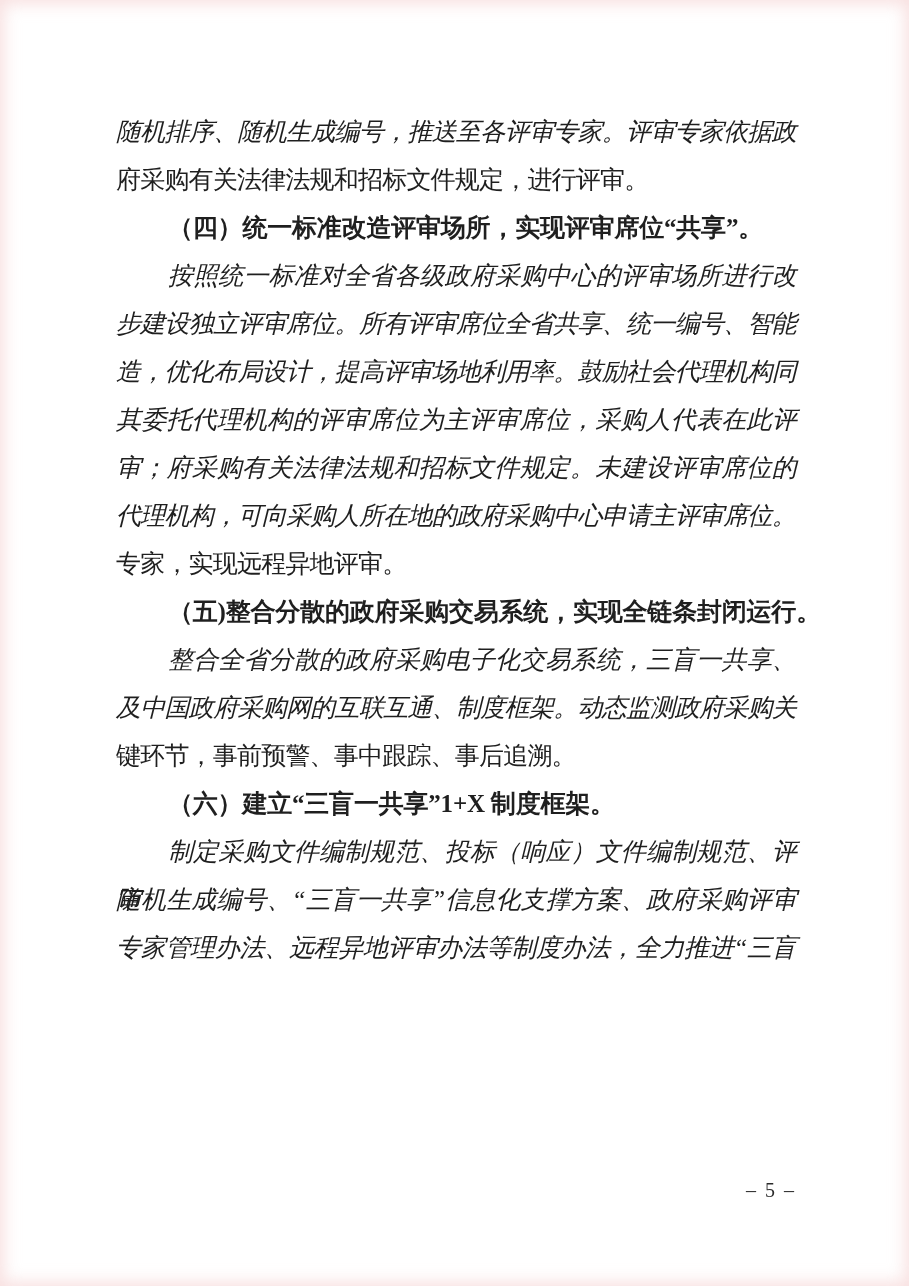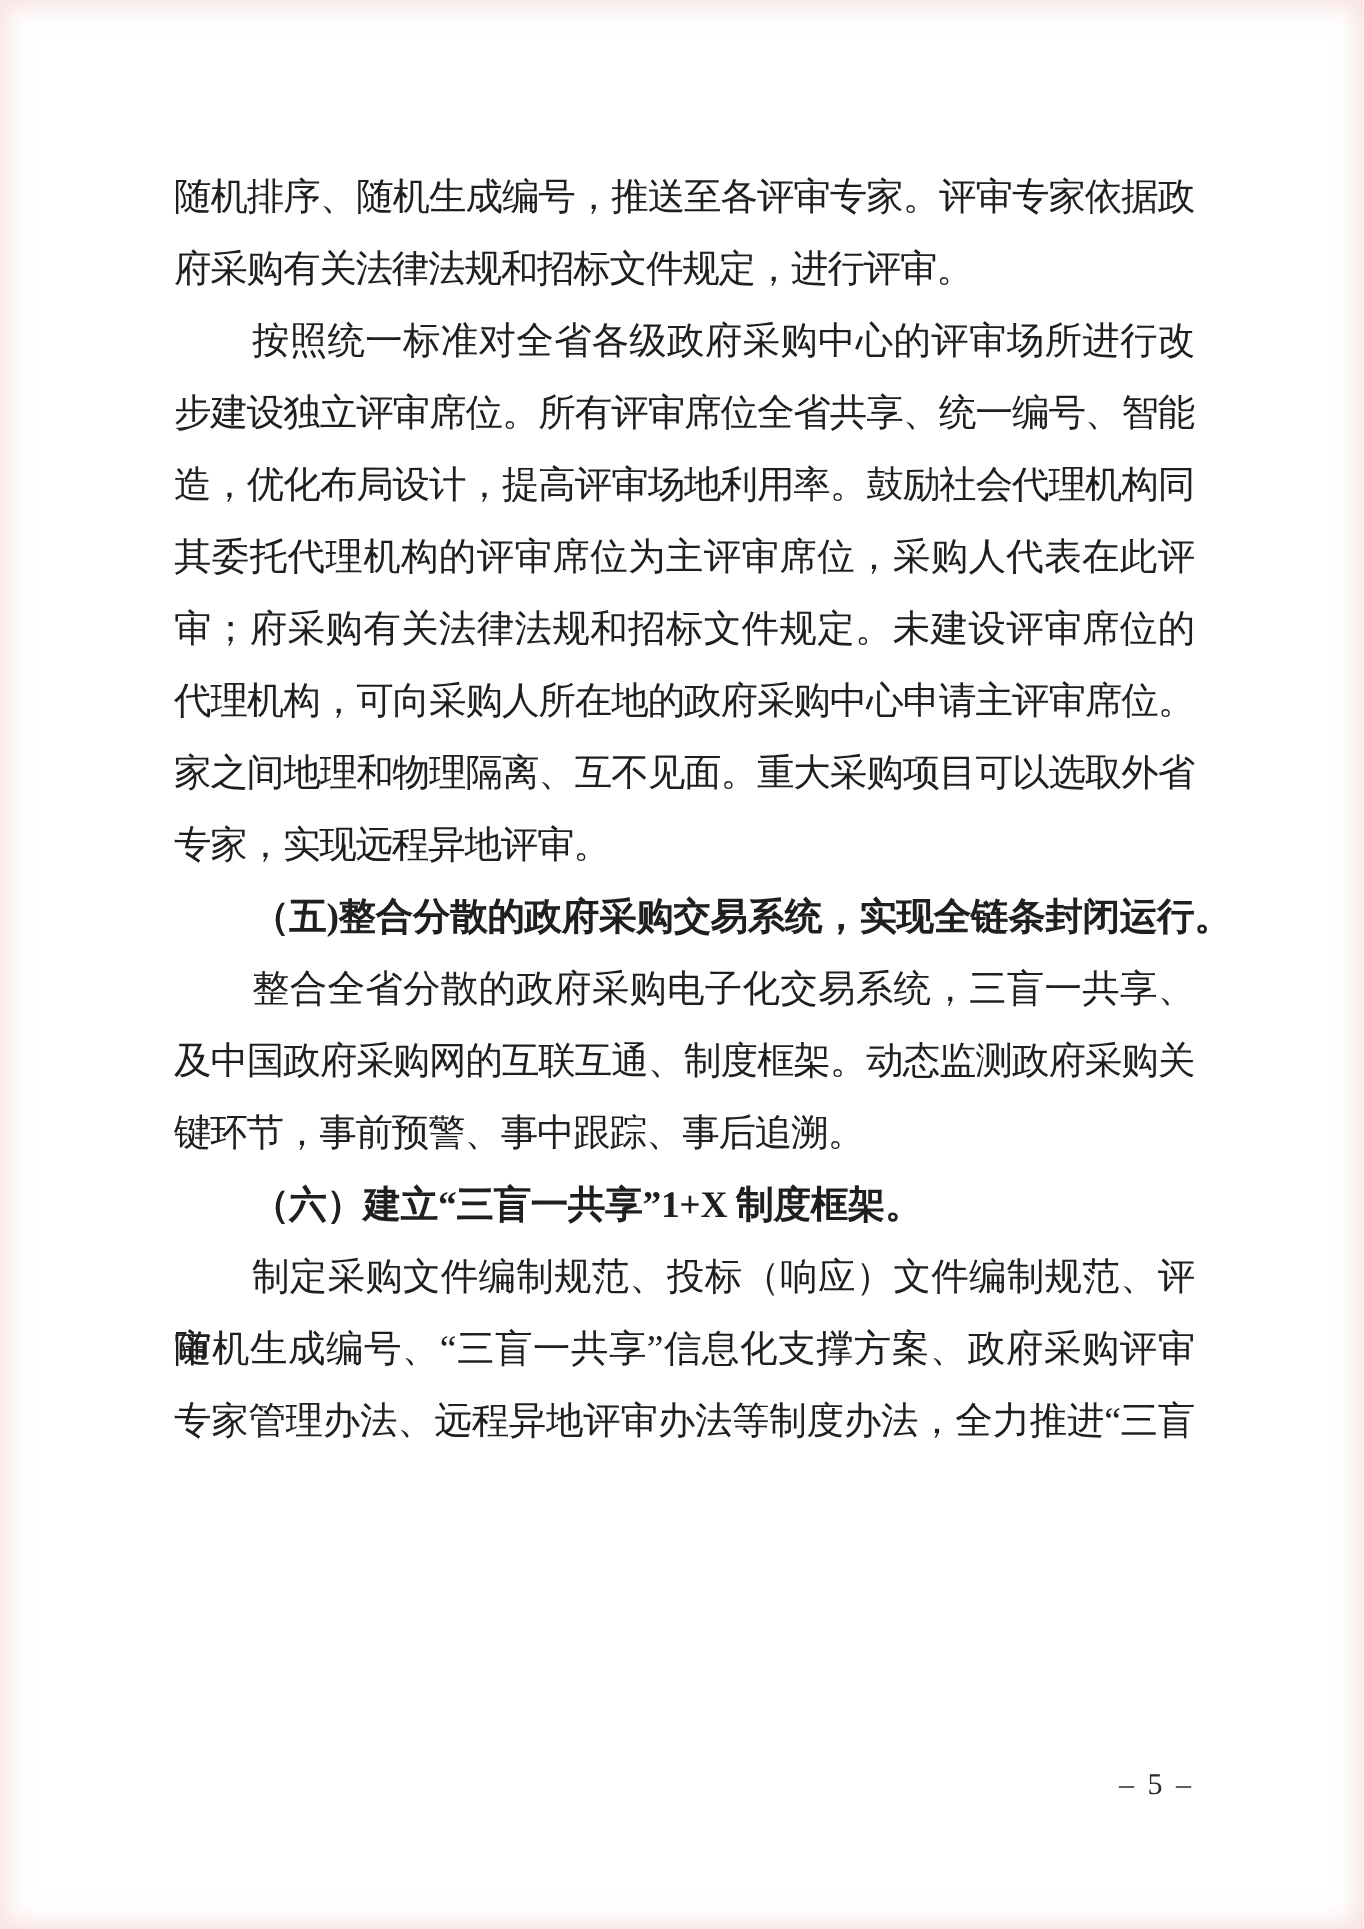--- a/index.html
+++ b/index.html
@@ -34,20 +34,21 @@
   }
   .line {
     height: 48px;
     line-height: 48px;
     white-space: nowrap;
   }
   .line.justify {
     white-space: normal;
     text-align: justify;
     text-align-last: justify;
+    font-style: italic;
   }
   .line.indent {
     text-indent: 52px;
   }
   .line.bold {
     font-weight: bold;
     letter-spacing: -0.2px;
   }
   .page-number {
     position: absolute;
@@ -62,27 +63,27 @@
   }
 </style>
 </head>
 <body>
 
 <div class="page">
   <div class="edge-tint"></div>
   <div class="doc-body" id="doc-body">
       <div class="line justify">随机排序、随机生成编号，推送至各评审专家。评审专家依据政</div>
       <div class="line">府采购有关法律法规和招标文件规定，进行评审。</div>
+      <div class="line indent bold">（四）统一标准改造评审场所，实现评审席位“共享”。</div>
       <div class="line indent justify">按照统一标准对全省各级政府采购中心的评审场所进行改</div>
       <div class="line justify">步建设独立评审席位。所有评审席位全省共享、统一编号、智能</div>
       <div class="line justify">造，优化布局设计，提高评审场地利用率。鼓励社会代理机构同</div>
       <div class="line justify">其委托代理机构的评审席位为主评审席位，采购人代表在此评</div>
       <div class="line justify">审；府采购有关法律法规和招标文件规定。未建设评审席位的</div>
       <div class="line justify">代理机构，可向采购人所在地的政府采购中心申请主评审席位。</div>
-      <div class="line justify">家之间地理和物理隔离、互不见面。重大采购项目可以选取外省</div>
       <div class="line">专家，实现远程异地评审。</div>
       <div class="line indent bold">（五)整合分散的政府采购交易系统，实现全链条封闭运行。</div>
       <div class="line indent justify">整合全省分散的政府采购电子化交易系统，三盲一共享、</div>
       <div class="line justify">及中国政府采购网的互联互通、制度框架。动态监测政府采购关</div>
       <div class="line">键环节，事前预警、事中跟踪、事后追溯。</div>
       <div class="line indent bold">（六）建立“三盲一共享”1+X 制度框架。</div>
       <div class="line indent justify">制定采购文件编制规范、投标（响应）文件编制规范、评审</div>
       <div class="line justify">随机生成编号、“三盲一共享”信息化支撑方案、政府采购评审</div>
       <div class="line justify">专家管理办法、远程异地评审办法等制度办法，全力推进“三盲</div>
     </div>

